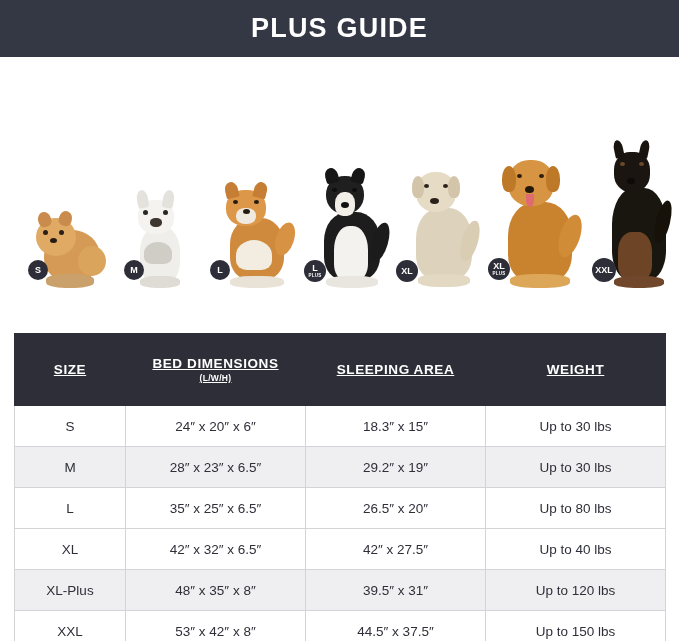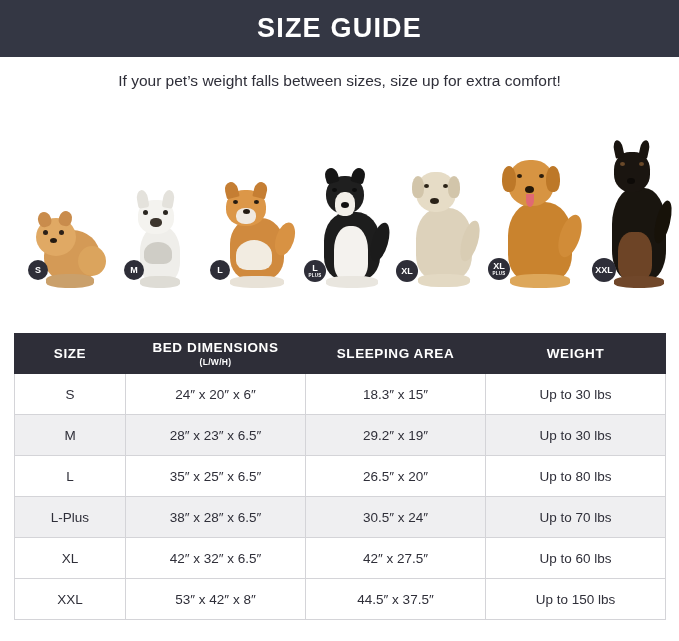--- a/index.html
+++ b/index.html
@@ -118,21 +118,22 @@
     color: #2f2f39;
   }
   thead th {
     background: #2e2e38;
     color: #ffffff;
     border: 1px solid #2e2e38;
     height: 39px;
     font-size: 13.5px;
     font-weight: bold;
     letter-spacing: .6px;
-    padding: 0;
+    padding: 16px;
+    text-decoration: underline;
   }
   thead th .sub {
     display: block;
     font-size: 8.5px;
     font-weight: bold;
     letter-spacing: .3px;
     margin-top: 2px;
   }
   tbody td {
     height: 38px;
@@ -146,23 +147,22 @@
   col.c3 { width: 180px; }
   col.c4 { width: 180px; }
 </style>
 </head>
 <body>
 
 <div class="page">
 
   <div class="header-bar-left"></div>
   <div class="header-bar"></div>
-  <div class="header-title">SIZE GUIDE</div>
-
-  <div class="subtitle">If your pet’s weight falls between sizes, size up for extra comfort!</div>
+  <div class="header-title">PLUS GUIDE</div>
+
 
   <div class="dog-row">
 
     <div class="dog" style="left:14px; width:80px; height:86px;">
       <div class="dog-body">
         <div class="d-shape" style="left:16px; top:26px; width:56px; height:52px; background:#d49a56; border-radius:50% 50% 45% 45%;"></div>
         <div class="d-shape" style="left:8px; top:14px; width:40px; height:38px; background:#e0a964; border-radius:50%;"></div>
         <div class="d-shape" style="left:10px; top:8px; width:13px; height:15px; background:#c98c4c; border-radius:50% 50% 40% 40%; transform:rotate(-18deg);"></div>
         <div class="d-shape" style="left:31px; top:7px; width:13px; height:15px; background:#c98c4c; border-radius:50% 50% 40% 40%; transform:rotate(14deg);"></div>
         <div class="d-shape" style="left:15px; top:26px; width:5px; height:5px; background:#2b2018; border-radius:50%;"></div>
@@ -326,31 +326,31 @@
           <td>28″ x 23″ x 6.5″</td>
           <td>29.2″ x 19″</td>
           <td>Up to 30 lbs</td>
         </tr>
         <tr>
           <td>L</td>
           <td>35″ x 25″ x 6.5″</td>
           <td>26.5″ x 20″</td>
           <td>Up to 80 lbs</td>
         </tr>
-        <tr class="alt">
-          <td>L-Plus</td>
-          <td>38″ x 28″ x 6.5″</td>
-          <td>30.5″ x 24″</td>
-          <td>Up to 70 lbs</td>
-        </tr>
         <tr>
           <td>XL</td>
           <td>42″ x 32″ x 6.5″</td>
           <td>42″ x 27.5″</td>
-          <td>Up to 60 lbs</td>
+          <td>Up to 40 lbs</td>
+        </tr>
+        <tr class="alt">
+          <td>XL-Plus</td>
+          <td>48″ x 35″ x 8″</td>
+          <td>39.5″ x 31″</td>
+          <td>Up to 120 lbs</td>
         </tr>
         <tr>
           <td>XXL</td>
           <td>53″ x 42″ x 8″</td>
           <td>44.5″ x 37.5″</td>
           <td>Up to 150 lbs</td>
         </tr>
       </tbody>
     </table>
   </div>

